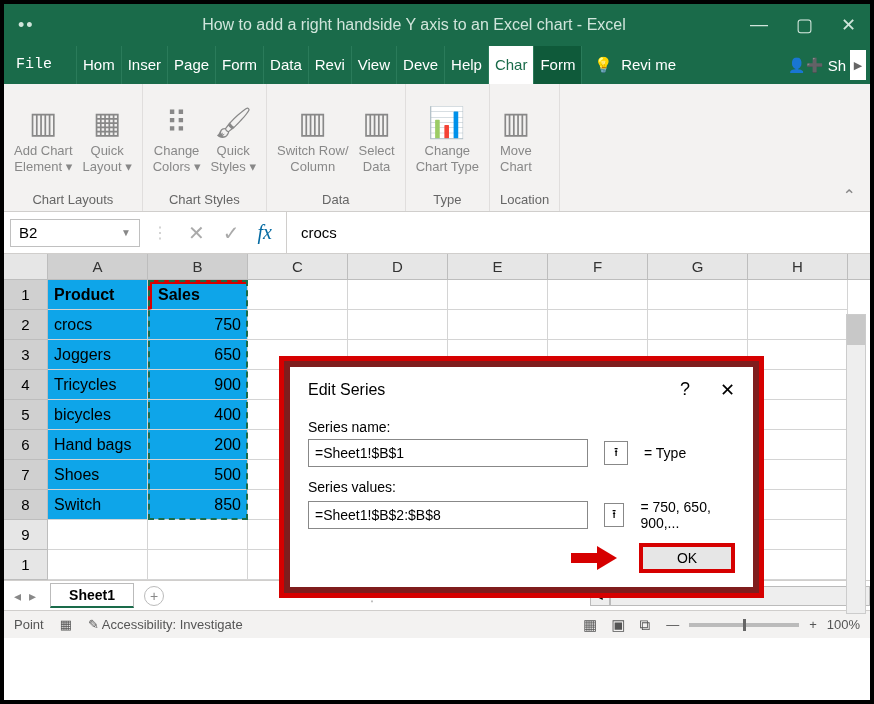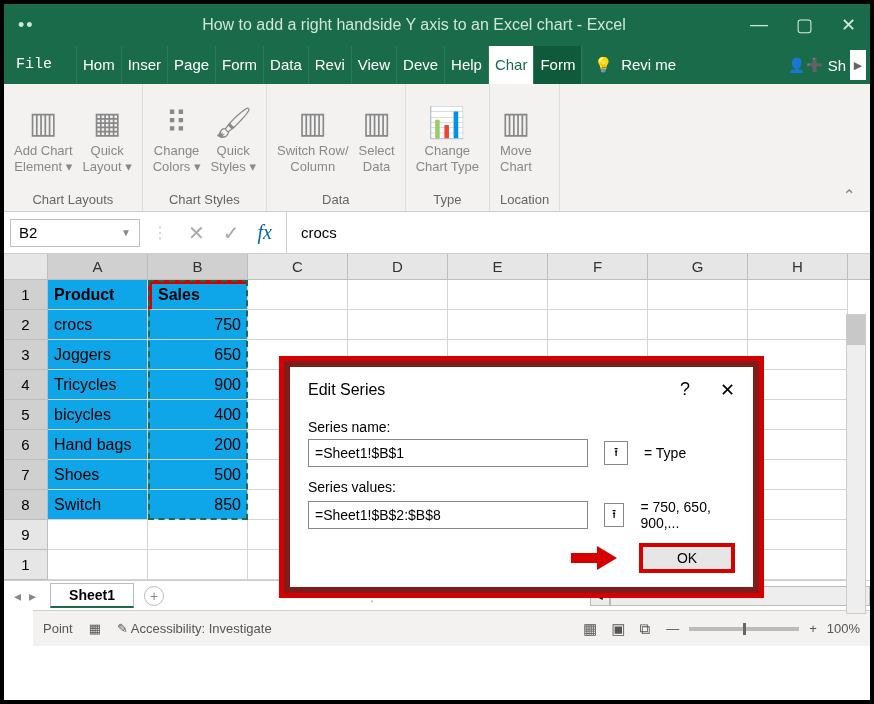--- a/index.html
+++ b/index.html
@@ -67,21 +67,21 @@
 .arrow::after { content:''; position:absolute; left:26px; top:0; border-left:20px solid #d60000; border-top:12px solid transparent; border-bottom:12px solid transparent;}
 
 .sheet-tabs { display:flex; align-items:center; height:30px; border-top:1px solid #d0cecc; font-size:14px; background:#fff;}
 .sheet-tabs .nav { padding:0 10px; color:#888; display:flex; gap:8px;}
 .sheet-tabs .stab { border:1px solid #bbb; border-bottom:2px solid #1a6b4a; padding:3px 18px; font-weight:bold; background:#fff; margin-left:4px;}
 .sheet-tabs .add { margin-left:10px; color:#888; width:20px; height:20px; border:1px solid #bbb; border-radius:50%; text-align:center; line-height:18px; font-size:14px;}
 .sheet-tabs .scroller { margin-left:auto; display:flex; align-items:center; gap:0;}
 .sheet-tabs .sc { width:20px; height:20px; border:1px solid #bbb; background:#eee; text-align:center; line-height:18px; font-size:11px;}
 .sheet-tabs .track { width:240px; height:20px; border:1px solid #bbb; background:#eee;}
 
-.status { display:flex; align-items:center; height:36px; border-top:1px solid #d0cecc; background:#f3f2f1; font-size:13px; color:#555; padding:0 10px; gap:16px;margin-left:29px;}
+.status { display:flex; align-items:center; height:28px; border-top:1px solid #d0cecc; background:#f3f2f1; font-size:13px; color:#555; padding:0 10px; gap:16px;}
 .status .sp { flex:1;}
 .status .icos { display:flex; gap:14px; font-size:15px;}
 .status .zoom { display:flex; align-items:center; gap:10px;}
 .vscroll { position:absolute; right:4px; top:310px; width:20px; height:300px; background:#eee; border:1px solid #ccc;}
 .vscroll .th { width:100%; height:30px; background:#c8c8c8;}
 </style>
 </head>
 <body>
 
 <div class="titlebar">

